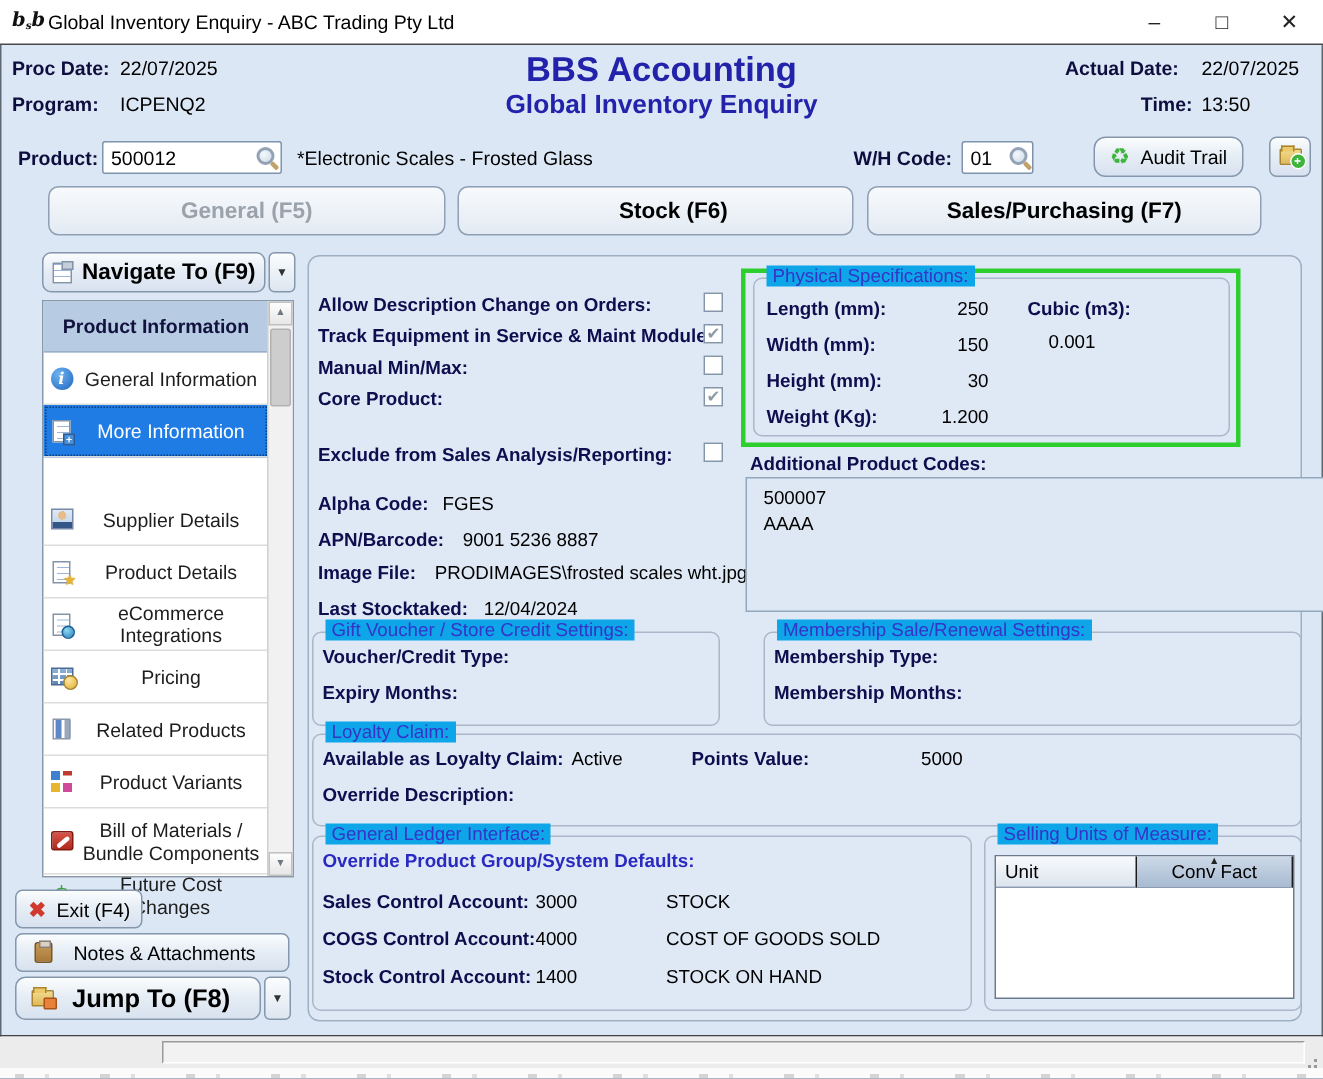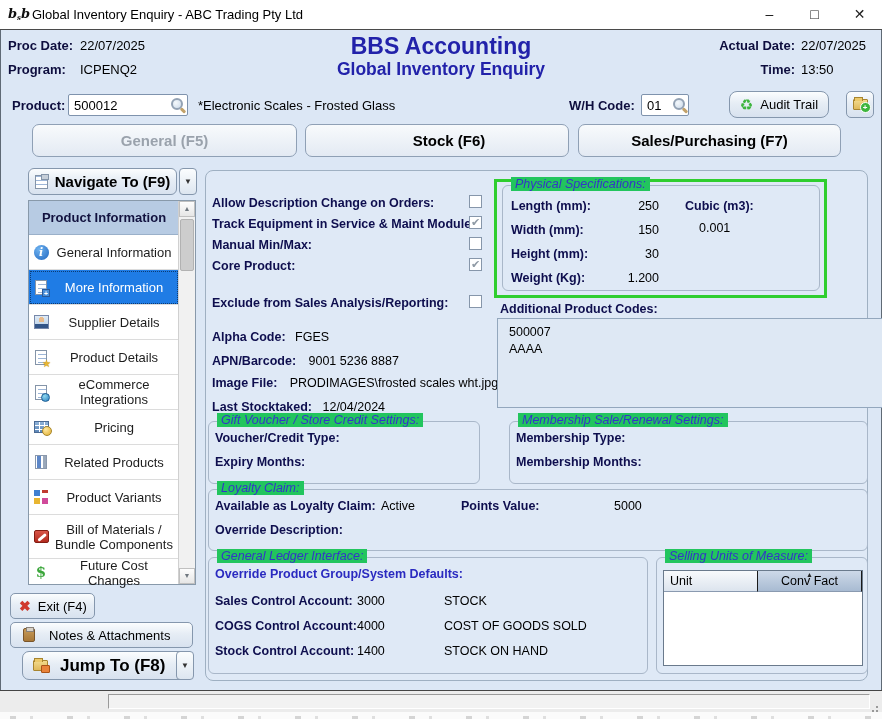--- a/index.html
+++ b/index.html
@@ -95,21 +95,21 @@
     border:1px solid #fff;color:#fff;font:bold 8px "Liberation Sans",sans-serif;text-align:center;line-height:9px;}
   .f-jump::after{content:"";position:absolute;right:-3px;bottom:-3px;width:7px;height:6px;background:#e8823a;border:1px solid #a85318;border-radius:1px;}
   .ic-recycle{color:#3db53d;font-size:15px;line-height:15px;}
 
   
   .mainpanel{position:absolute;left:205px;top:170px;width:663px;height:511px;background:#dfe9f6;
     border:1px solid #9fb0c2;border-radius:8px;}
   .cb{position:absolute;width:13px;height:13px;background:#fff;border:1px solid #8696aa;}
   .cb.checked::after{content:"✔";position:absolute;left:1px;top:-1px;font-size:11px;color:#8f9aa5;}
   .gbox{position:absolute;border:1px solid #a9b7c9;border-radius:6px;}
-  .legend{position:absolute;top:-9px;left:8px;background:#22c55e;padding:0 4px;font-size:12.5px;color:#3434c8;white-space:nowrap;font-style:italic;}
+  .legend{position:absolute;top:-9px;left:8px;background:#0ea5e9;padding:0 4px;font-size:12.5px;color:#3434c8;white-space:nowrap;}
   .highlight{position:absolute;border:3px solid #2fce2f;}
   .listbox{position:absolute;background:#dee8f4;border:1px solid #93a7bd;}
   .listbox .codes{position:absolute;left:11px;top:5px;font-size:12.5px;color:#000;line-height:17px;}
   .lb-scroll{position:absolute;right:0;top:0;width:16px;height:100%;background:#e7eef7;border-left:1px solid #c2d0e0;}
   .lb-arrow{position:absolute;left:0;width:15px;height:15px;text-align:center;font-size:8px;color:#a8bacf;line-height:15px;}
 
   .uom-table{position:absolute;background:#fff;border:1px solid #6a7a8c;}
   .uom-head{position:absolute;left:0;top:0;right:0;height:21px;display:flex;}
   .uom-cell{font-size:12.5px;color:#000;line-height:21px;padding-left:6px;
     background:linear-gradient(#f8fafc,#dce4ee);border-right:1px solid #1a1a1a;border-bottom:1px solid #8a9ab0;}
@@ -141,21 +141,21 @@
   </div>
 
   <span class="hlbl" style="left:8px;top:38px;">Proc Date:</span>
   <span class="hval" style="left:80px;top:38px;">22/07/2025</span>
   <span class="hlbl" style="left:8px;top:62px;">Program:</span>
   <span class="hval" style="left:80px;top:62px;">ICPENQ2</span>
 
   <div class="app-title">BBS Accounting</div>
   <div class="screen-title">Global Inventory Enquiry</div>
 
-  <span class="hlbl" style="left:710px;top:38px;width:85px;text-align:right;">Actual Date:</span>
+  <span class="hlbl" style="left:710px;top:38px;width:85px;">Actual Date:</span>
   <span class="hval" style="left:801px;top:38px;">22/07/2025</span>
   <span class="hlbl" style="left:710px;top:62px;width:85px;text-align:right;">Time:</span>
   <span class="hval" style="left:801px;top:62px;">13:50</span>
 
   <span class="hlbl" style="left:12px;top:98px;">Product:</span>
   <div class="abs" style="left:68px;top:94px;width:120px;height:22px;">
     <input class="field-input" style="left: 0px; top: 0px; width: 120px;" readonly="" value="500012">
     <span class="mag" style="right:3px;top:4px;"></span>
   </div>
   <span class="hval" style="left:198px;top:98px;text-align:center;">*Electronic Scales - Frosted Glass</span>
@@ -195,21 +195,21 @@
         <span class="tx">General Information</span>
       </div>
       <div class="sl-item selected" style="height:35px;">
         <span class="ic">
             <span class="doc">
               <span class="b-sq">+</span>
             </span>
           </span>
         <span class="tx">More Information</span>
       </div>
-      <div class="sl-item" style="height:35px;">
+      <div class="sl-item" style="height:35px;margin-top:24px;">
         <span class="ic">
             <span class="ic-person"></span>
           </span>
         <span class="tx">Supplier Details</span>
       </div>
       <div class="sl-item" style="height:35px;">
         <span class="ic">
             <span class="doc">
               <span class="b-star">★</span>
             </span>
@@ -263,21 +263,21 @@
   </div>
 
   <div class="btn" style="left:10px;top:593px;width:85px;height:26px;justify-content:flex-start;padding-left:8px;">
     <span class="ic-exit">✖</span>
     <span>Exit (F4)</span>
   </div>
   <div class="btn" style="left:10px;top:622px;width:183px;height:26px;justify-content:flex-start;padding-left:12px;gap:14px;">
     <span class="ic-clip"></span>
     <span>Notes &amp; Attachments</span>
   </div>
-  <div class="btn" style="left:22px;top:651px;width:164px;height:29px;font-weight:bold;font-size:17px;justify-content:flex-start;padding-left:10px;gap:12px;border-radius:7px;">
+  <div class="btn" style="left:10px;top:651px;width:164px;height:29px;font-weight:bold;font-size:17px;justify-content:flex-start;padding-left:10px;gap:12px;border-radius:7px;">
     <span class="folder f-jump"></span>
     <span>Jump To (F8)</span>
   </div>
   <div class="dd-btn" style="left:176px;top:651px;width:18px;height:29px;"></div>
 
   <div class="mainpanel">
 
     <span class="lbl" style="left:6px;top:25px;text-align:right;">Allow Description Change on Orders:</span>
     <span class="cb" style="left:263px;top:24px;"></span>
     <span class="lbl" style="left:6px;top:46px;">Track Equipment in Service &amp; Maint Module:</span>

